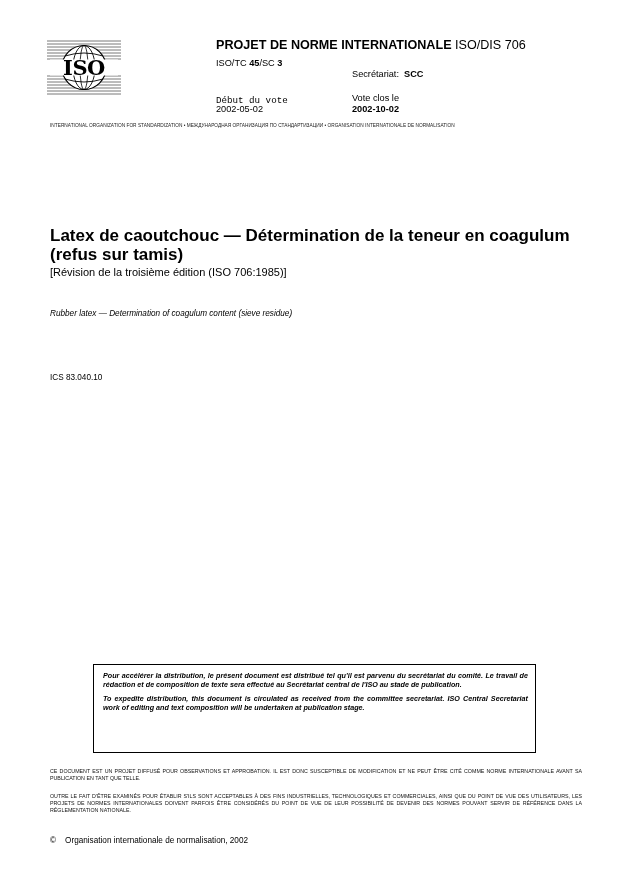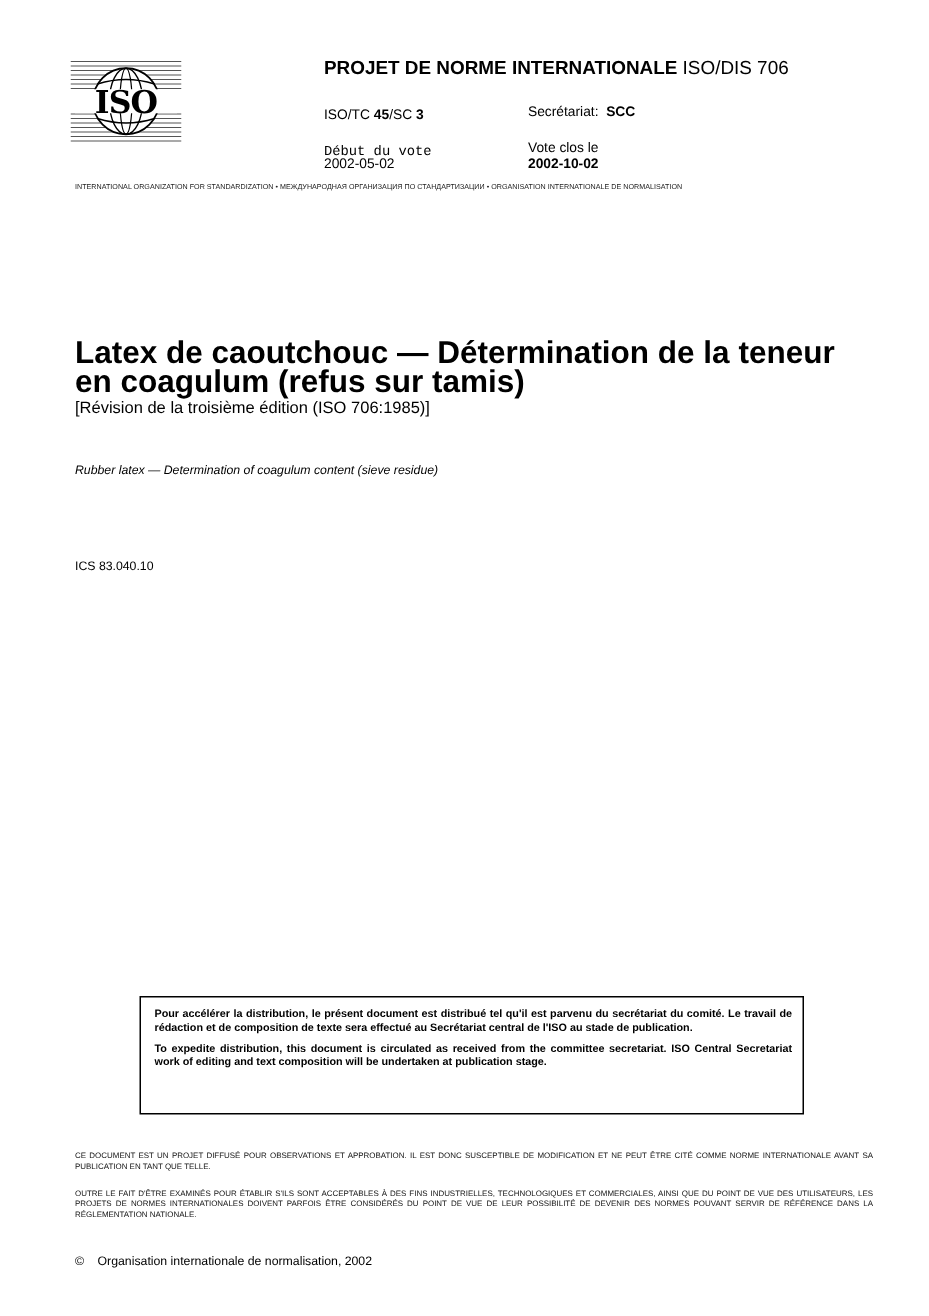--- a/index.html
+++ b/index.html
@@ -24,56 +24,57 @@
 
     
     .hdr-title {
       left: 216px; top: 38px;
       font-size: 12.6px; white-space: nowrap;
     }
     .hdr-title b { font-weight: bold; text-align: right; }
     .hdr-small {
       font-size: 9.2px; white-space: nowrap;
     }
-    .hdr-tc { left: 216px; top: 71px; }
+    .hdr-tc { left: 216px; top: 58px; }
     .hdr-sec { left: 352px; top: 69px; }
     .hdr-start-l { left: 216px; top: 95px; font-family: Liberation Mono, monospace; }
     .hdr-start-v { left: 216px; top: 104px; font-weight: normal; }
     .hdr-end-l { left: 352px; top: 93px; }
     .hdr-end-v { left: 352px; top: 104px; font-weight: bold; }
 
     .org-line {
       left: 50px; top: 123px; width: 530px;
       font-size: 4.75px; white-space: nowrap; letter-spacing: 0.02px;
       color: #222;
     }
 
     
     .title-fr {
       left: 50px; top: 226px; width: 520px;
-      font-size: 21px; font-weight: bold; line-height: 19px;
+      font-size: 17px; font-weight: bold; line-height: 19px;
     }
     .revision {
       left: 50px; top: 266px;
       font-size: 11px; white-space: nowrap;
     }
     .title-en {
       left: 50px; top: 309px;
       font-size: 8.2px; font-style: italic; white-space: nowrap;
     }
     .ics {
       left: 50px; top: 373px;
       font-size: 8.2px; white-space: nowrap;
     }
 
     
     .notice {
       left: 93px; top: 664px; width: 425px; height: 65px;
       border: 1.3px solid #000;
-      padding: 6px 7px 6px 9px;
+      padding: 6px 7px 16px 9px;
+      font-style: italic;
     }
     .notice p {
       margin: 0;
       font-size: 7.2px; font-weight: bold; line-height: 9.3px;
       text-align: justify;
     }
     .notice p + p { margin-top: 4.5px; }
 
     
     .disc {

